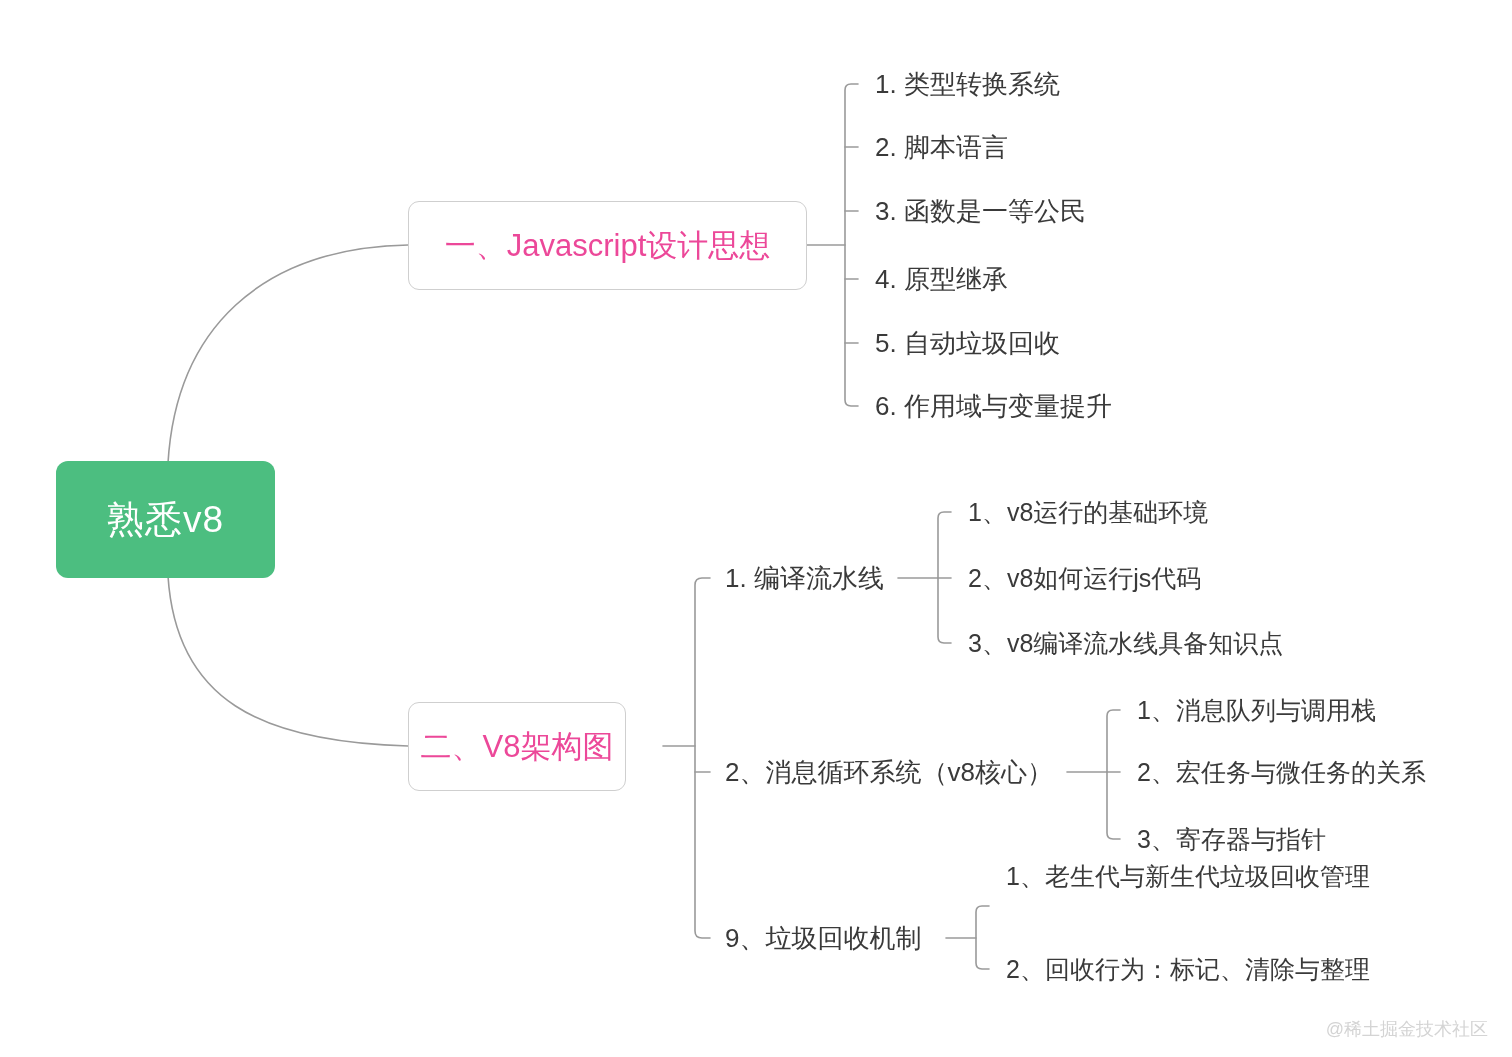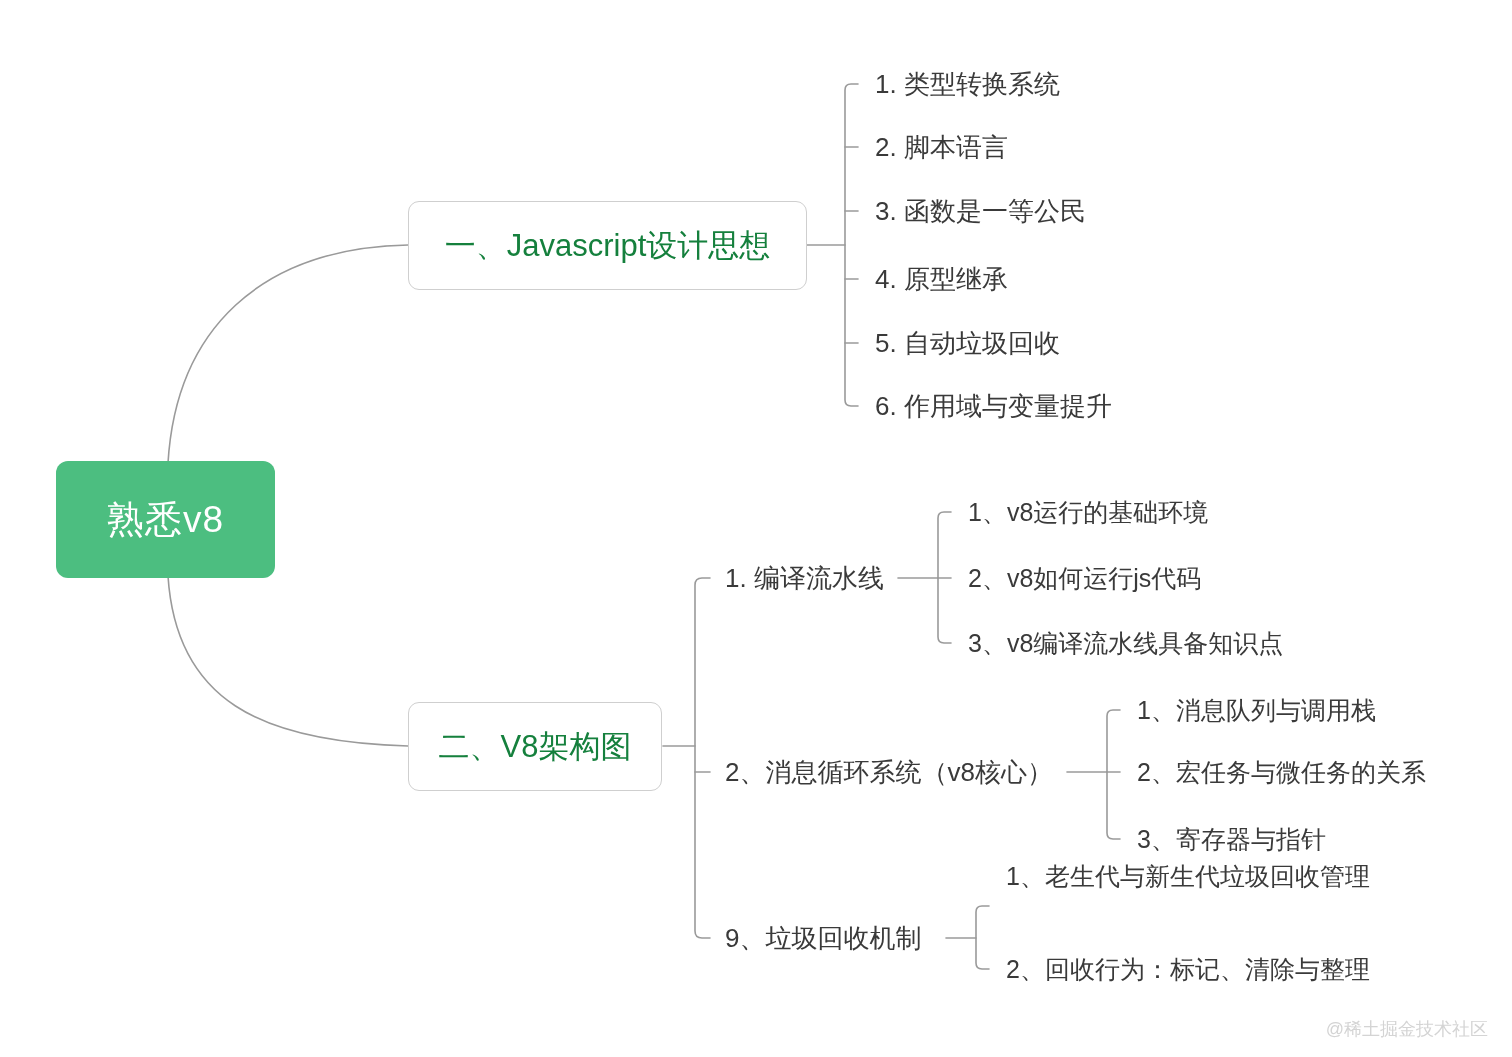--- a/index.html
+++ b/index.html
@@ -46,27 +46,27 @@
   
   .branch-node {
     position: absolute;
     box-sizing: border-box;
     border: 1.4px solid #cfcfcf;
     border-radius: 11px;
     background: #ffffff;
     display: flex;
     align-items: center;
     justify-content: center;
-    color: #15803d;
+    color: #ec4899;
     font-size: 31px;
     white-space: nowrap;
     padding: 0 10px;
   }
   .branch-node.b1 { left: 408px; top: 201px; width: 399px; height: 89px; }
-  .branch-node.b2 { left: 408px; top: 702px; width: 254px; height: 89px; }
+  .branch-node.b2 { left: 408px; top: 702px; width: 218px; height: 89px; }
 
   
   .text-node {
     position: absolute;
     color: #3a3a3a;
     font-size: 26px;
     white-space: nowrap;
     line-height: 1;
     transform: translateY(-50%);
   }

